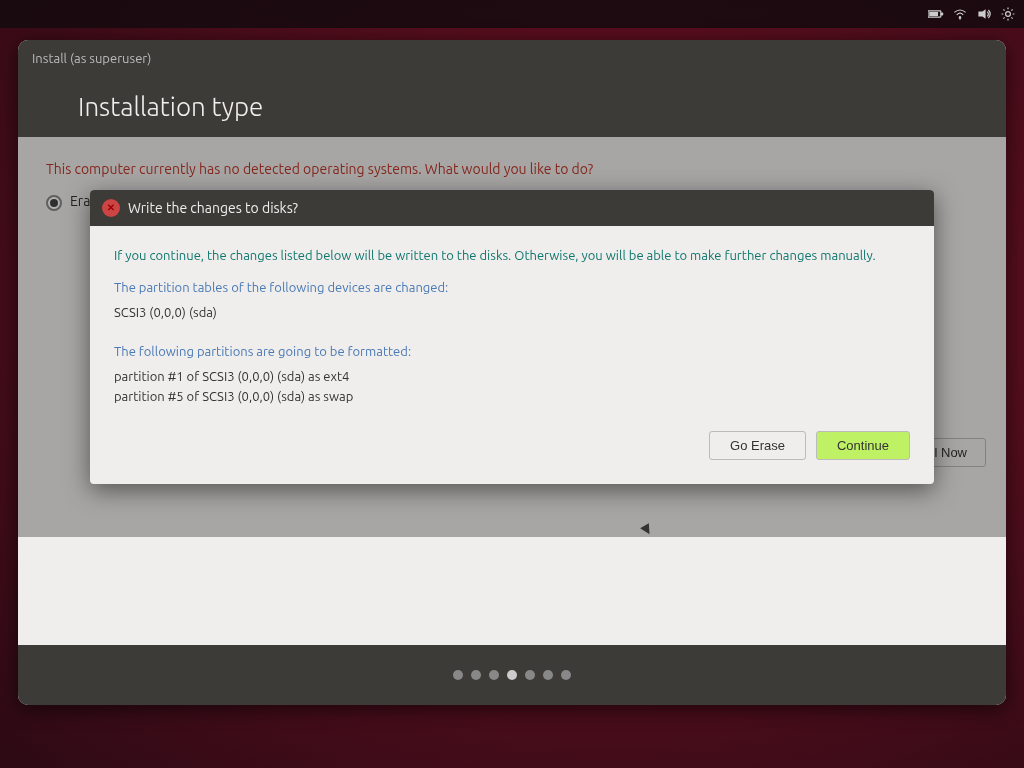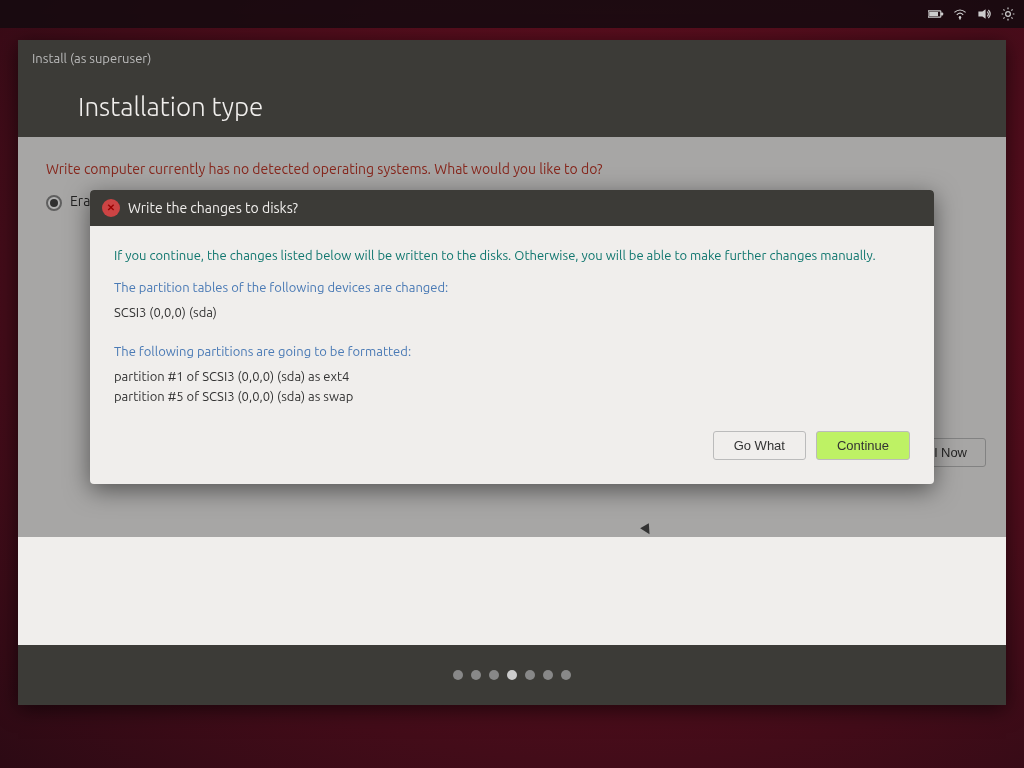--- a/index.html
+++ b/index.html
@@ -49,21 +49,21 @@
       fill: #ccc;
     }
 
     
     .installer-window {
       position: absolute;
       top: 40px; left: 18px;
       width: 988px;
       height: 665px;
       background: #f0eeec;
-      border-radius: 0;
+      border-radius: 10px;
       overflow: hidden;
       box-shadow: 0 4px 20px rgba(0,0,0,0.6);
     }
 
     
     .window-titlebar {
       background: #3c3b37;
       height: 36px;
       display: flex;
       align-items: center;
@@ -358,21 +358,21 @@
 
   <div class="window-titlebar">
     <span class="window-title-text">Install (as superuser)</span>
   </div>
 
   <div class="installer-header">
     <h1 class="installer-header-title">Installation type</h1>
   </div>
 
   <div class="installer-content">
-    <p class="content-question">Write computer currently has no detected operating systems. What would you like to do?</p>
+    <p class="content-question">This computer currently has no detected operating systems. What would you like to do?</p>
 
     <div class="radio-option">
       <div class="radio-btn selected"></div>
       <div>
         <div class="radio-label">Erase disk and install Ubuntu</div>
         <div class="warning-text">
           <span class="warning-label">Warning:</span>
           <span>This will delete all your programs, documents, photos, music, and any other files in all operating systems.</span>
         </div>
       </div>
@@ -393,21 +393,21 @@
           <p class="dialog-detail">SCSI3 (0,0,0) (sda)</p>
 
           <br>
 
           <p class="dialog-section">The following partitions are going to be formatted:</p>
           <p class="dialog-detail">partition #1 of SCSI3 (0,0,0) (sda) as ext4</p>
           <p class="dialog-detail">partition #5 of SCSI3 (0,0,0) (sda) as swap</p>
 
           
           <div class="dialog-buttons">
-            <button class="dialog-btn">Go What</button>
+            <button class="dialog-btn">Go Erase</button>
             <button class="dialog-btn dialog-btn-primary">Continue</button>
           </div>
         </div>
       </div>
     </div>
 
     <div class="bottom-buttons">
       <button class="btn" disabled="">Back</button>
       <button class="btn btn-primary">Install Now</button>
     </div>

